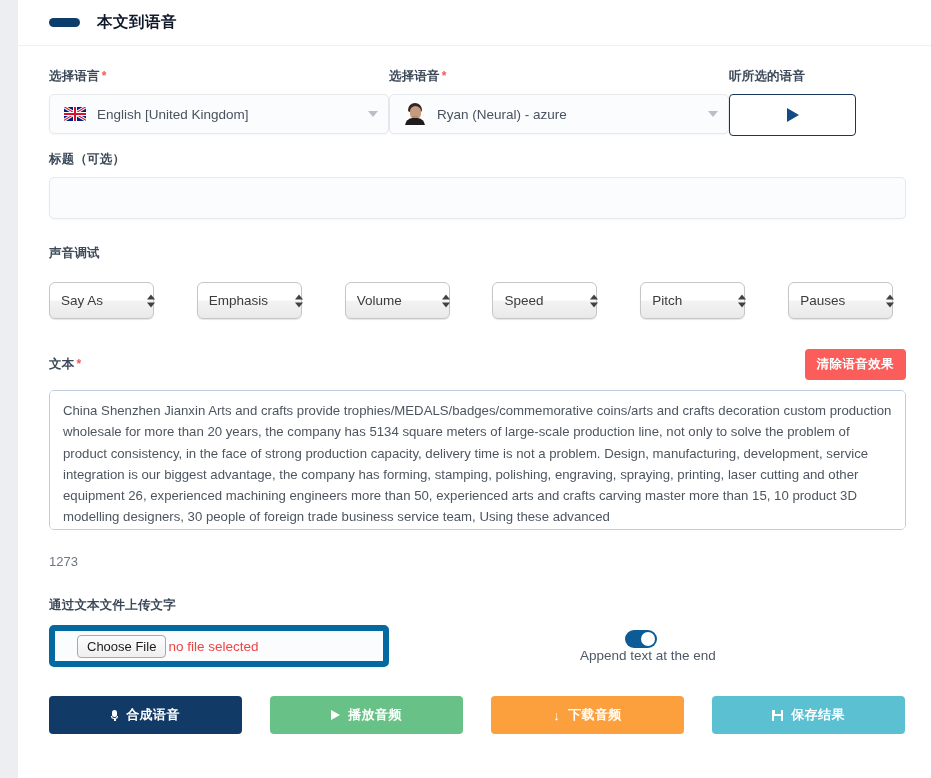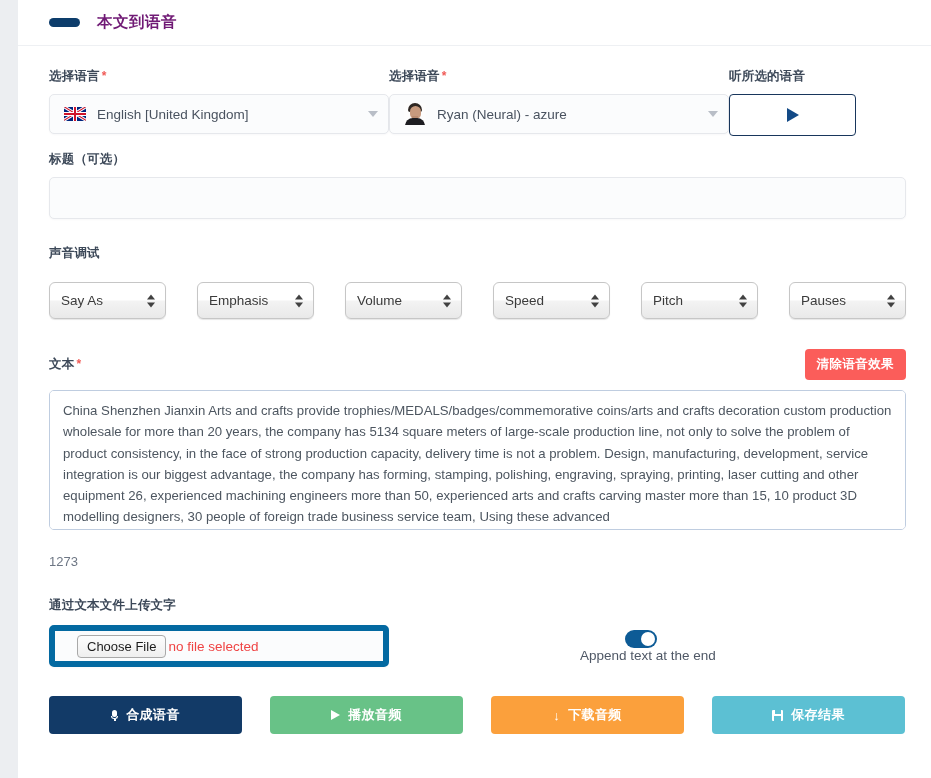--- a/index.html
+++ b/index.html
@@ -33,21 +33,21 @@
   .header-dash {
     width: 31px; height: 9px;
     border-radius: 5px;
     background: #0d3d6b;
     margin-right: 17px;
     flex: none;
   }
   .header-title {
     font-size: 15.5px;
     font-weight: bold;
-    color: #701a75;
+    color: #0f172a;
     letter-spacing: .5px;
   }
 
   
   .card-body { padding: 22px 26px 0 31px; }
 
   .field-label {
     font-size: 12.5px;
     font-weight: bold;
     color: #3c4858;
@@ -155,21 +155,21 @@
   }
 
   
   .tuning-block { margin-top: 26px; }
   .tuning-row {
     display: flex;
     gap: 31px;
     margin-top: 20px;
   }
   .native-select {
-    width: 117px;
+    width: 105px;
     height: 37px;
     -webkit-appearance: none;
     appearance: none;
     border: 1px solid #c6c6c6;
     border-radius: 6px;
     background: linear-gradient(#ffffff 0%, #ffffff 48%, #f3f3f3 52%, #e9e9e9 100%);
     box-shadow: 0 1px 1px rgba(0,0,0,.10), inset 0 1px 0 #fff;
     font-family: inherit;
     font-size: 13.5px;
     color: #3b3b3b;

